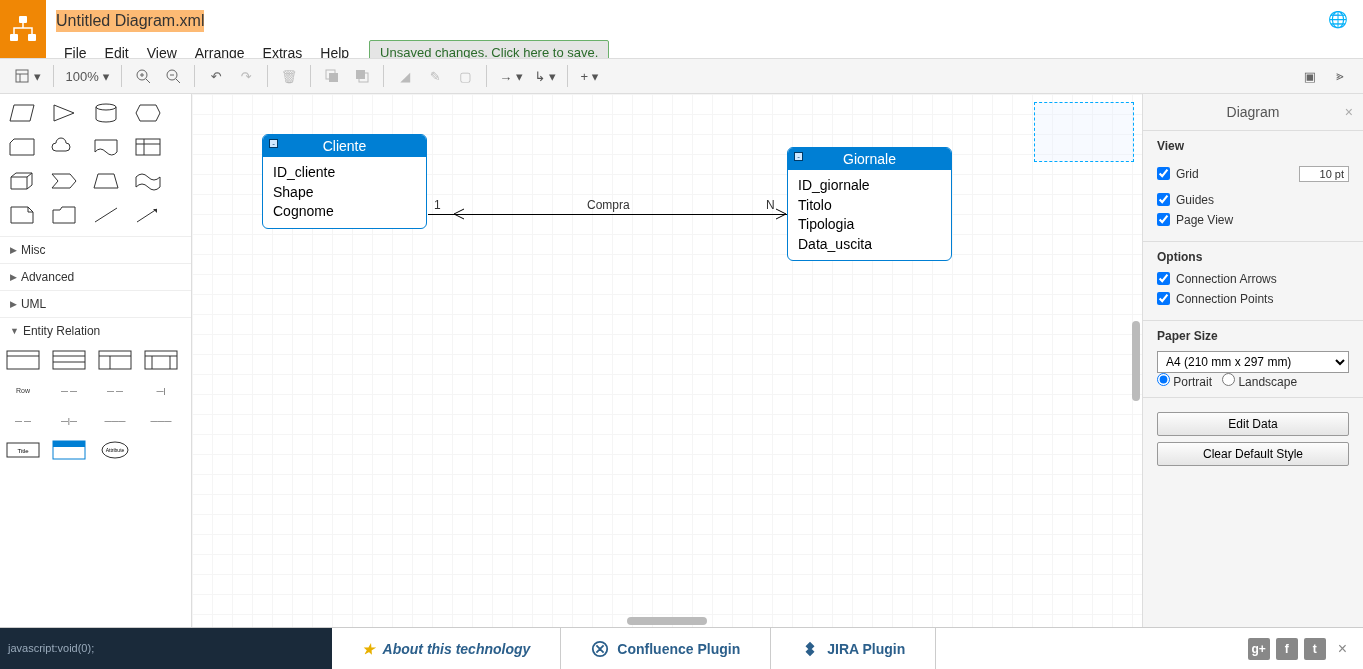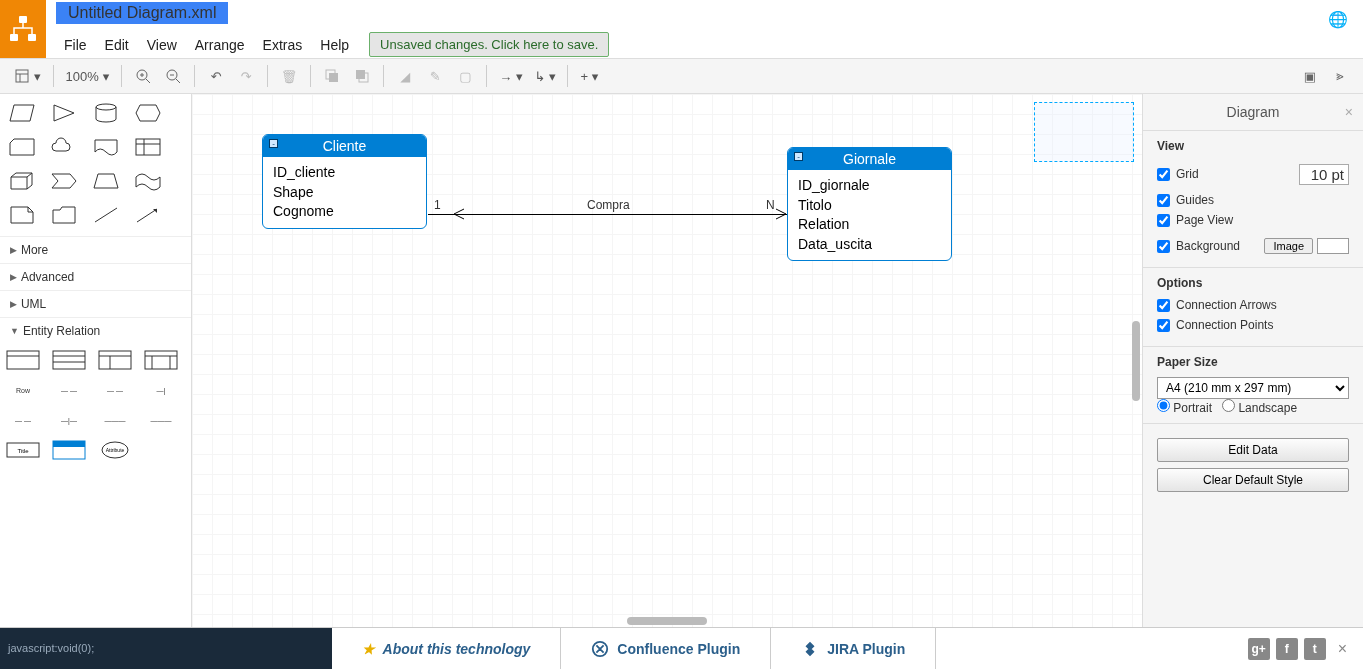--- a/index.html
+++ b/index.html
@@ -3,21 +3,21 @@
 <meta charset="utf-8">
 <style>
 * { box-sizing: border-box; margin: 0; padding: 0; font-family: Arial, Helvetica, sans-serif; }
 body { width: 1363px; height: 669px; overflow: hidden; background: #fff; display: flex; flex-direction: column; }
 
 
 .topbar { display: flex; align-items: flex-start; height: 58px; }
 .logo { width: 46px; height: 58px; background: #f08705; display: flex; align-items: center; justify-content: center; }
 .logo svg { width: 30px; height: 30px; }
 .title-area { flex: 1; display: flex; flex-direction: column; padding-top: 2px; }
-.filename { font-size: 16px; color: #333; background: #3b82f6; padding: 2px 12px; display: inline-block; width: fit-content; margin-left: 10px; }
+.filename { font-size: 16px; color: #333; background: #fdba74; padding: 2px 0; display: inline-block; width: fit-content; margin-left: 10px; margin-top: 8px; }
 .menubar { display: flex; align-items: center; gap: 2px; padding: 8px 10px; font-size: 14px; color: #222; }
 .menubar span { padding: 4px 8px; cursor: pointer; }
 .save-btn { margin-left: 10px; background: #e5e5e5; border: 1px solid #6bb06b; color: #2a6b2a; padding: 4px 10px; font-size: 13px; border-radius: 2px; cursor: pointer; }
 .globe { position: absolute; right: 15px; top: 10px; color: #999; font-size: 16px; }
 
 
 .toolbar { background: #f5f5f5; border-top: 1px solid #ddd; border-bottom: 1px solid #ddd; height: 36px; display: flex; align-items: center; padding: 0 8px; font-size: 13px; color: #555; }
 .tb-btn { width: 28px; height: 28px; display: flex; align-items: center; justify-content: center; cursor: pointer; color: #666; margin: 0 1px; }
 .tb-sep { width: 1px; height: 22px; background: #ccc; margin: 0 6px; }
 .tb-dd { display: flex; align-items: center; gap: 4px; padding: 0 6px; cursor: pointer; }
@@ -54,24 +54,24 @@
 
 .scrollbar { position: absolute; bottom: 2px; left: 50%; transform: translateX(-50%); width: 80px; height: 8px; background: #bbb; border-radius: 4px; }
 .scrollbar-v { position: absolute; right: 2px; top: 50%; transform: translateY(-50%); width: 8px; height: 80px; background: #bbb; border-radius: 4px; }
 
 
 .panel { width: 220px; background: #f5f5f5; font-size: 13px; color: #333; padding: 0; overflow-y: auto; }
 .panel-title { text-align: center; padding: 10px 0; color: #555; font-size: 14px; position: relative; }
 .panel-title .close { position: absolute; right: 10px; top: 10px; color: #aaa; cursor: pointer; }
 .panel-sect { padding: 8px 14px; border-top: 1px solid #ddd; }
 .panel-sect h4 { font-size: 12px; font-weight: bold; margin-bottom: 8px; }
-.chk { display: flex; align-items: flex-end; gap: 6px; margin: 6px 0; font-size: 12px; }
+.chk { display: flex; align-items: flex-start; gap: 6px; margin: 6px 0; font-size: 12px; }
 .chk input { margin: 0; }
 .grid-row { display: flex; align-items: center; justify-content: space-between; }
-.spin { width: 50px; border: 1px solid #aaa; padding: 1px 4px; font-size: 15px; text-align: right; background: #fff; }
+.spin { width: 50px; border: 1px solid #aaa; padding: 1px 4px; font-size: 11px; text-align: right; background: #fff; }
 .bg-btns { display: flex; gap: 4px; }
 .bg-btn { border: 1px solid #999; background: #eee; padding: 1px 8px; font-size: 11px; border-radius: 2px; cursor: pointer; }
 .bg-swatch { width: 32px; height: 16px; border: 1px solid #999; background: #fff; }
 .select { width: 100%; border: 1px solid #999; padding: 2px 4px; font-size: 12px; background: #fff; }
 .radio-row { display: flex; gap: 10px; margin-top: 0; font-size: 12px; }
 .pbtn { display: block; width: 100%; margin: 6px 0; padding: 4px 0; border: 1px solid #999; background: linear-gradient(#fdfdfd,#e5e5e5); font-size: 12px; border-radius: 2px; cursor: pointer; text-align: center; }
 
 
 .footer { height: 42px; display: flex; align-items: stretch; border-top: 1px solid #ccc; }
 .status { width: 332px; background: #1a2a3a; color: #9ab; font-size: 11px; padding: 14px 8px; }
@@ -253,21 +253,21 @@
         </div>
       <div class="shape">
           <svg>
             <line x1="3" y1="17" x2="23" y2="4" stroke="#333"></line>
             <polygon points="23,4 19,4 23,8" fill="#333"></polygon>
           </svg>
         </div>
     </div>
     <div class="cat">
         <span class="caret">▶</span>
-        <span>More</span>
+        <span>Misc</span>
       </div>
     <div class="cat">
         <span class="caret">▶</span>
         <span>Advanced</span>
       </div>
     <div class="cat">
         <span class="caret">▶</span>
         <span>UML</span>
       </div>
     <div class="cat">
@@ -342,21 +342,21 @@
         <div>Shape</div>
         <div>Cognome</div>
       </div>
     </div>
 
     <div class="entity" style="left:595px; top:53px; width:165px;">
       <div class="entity-head"><span class="minus">-</span><span>Giornale</span></div>
       <div class="entity-body">
         <div>ID_giornale</div>
         <div>Titolo</div>
-        <div>Relation</div>
+        <div>Tipologia</div>
         <div>Data_uscita</div>
       </div>
     </div>
 
     <div class="rel-line" style="left:236px; top:120px; width:359px;"></div>
     <svg class="arrow-head" style="left:582px; top:113px;" width="14" height="14">
         <polyline points="2,2 12,7 2,12" fill="none" stroke="#000"></polyline>
       </svg>
     <svg class="arrow-head" style="left:260px; top:113px;" width="14" height="14">
         <polyline points="12,2 2,7 12,12" fill="none" stroke="#000"></polyline>
@@ -381,30 +381,20 @@
         <span class="spin">10 pt</span>
       </div>
       <label class="chk">
           <input type="checkbox" checked="" style="">
           <span>Guides</span>
         </label>
       <label class="chk">
           <input type="checkbox" checked="" style="">
           <span>Page View</span>
         </label>
-      <div class="grid-row">
-        <label class="chk">
-            <input type="checkbox" checked="" style="">
-            <span>Background</span>
-          </label>
-        <div class="bg-btns">
-          <button class="bg-btn">Image</button>
-          <div class="bg-swatch"></div>
-        </div>
-      </div>
     </div>
     <div class="panel-sect">
       <h4>Options</h4>
       <label class="chk">
           <input type="checkbox" checked="" style="">
           <span>Connection Arrows</span>
         </label>
       <label class="chk">
           <input type="checkbox" checked="" style="">
           <span>Connection Points</span>

